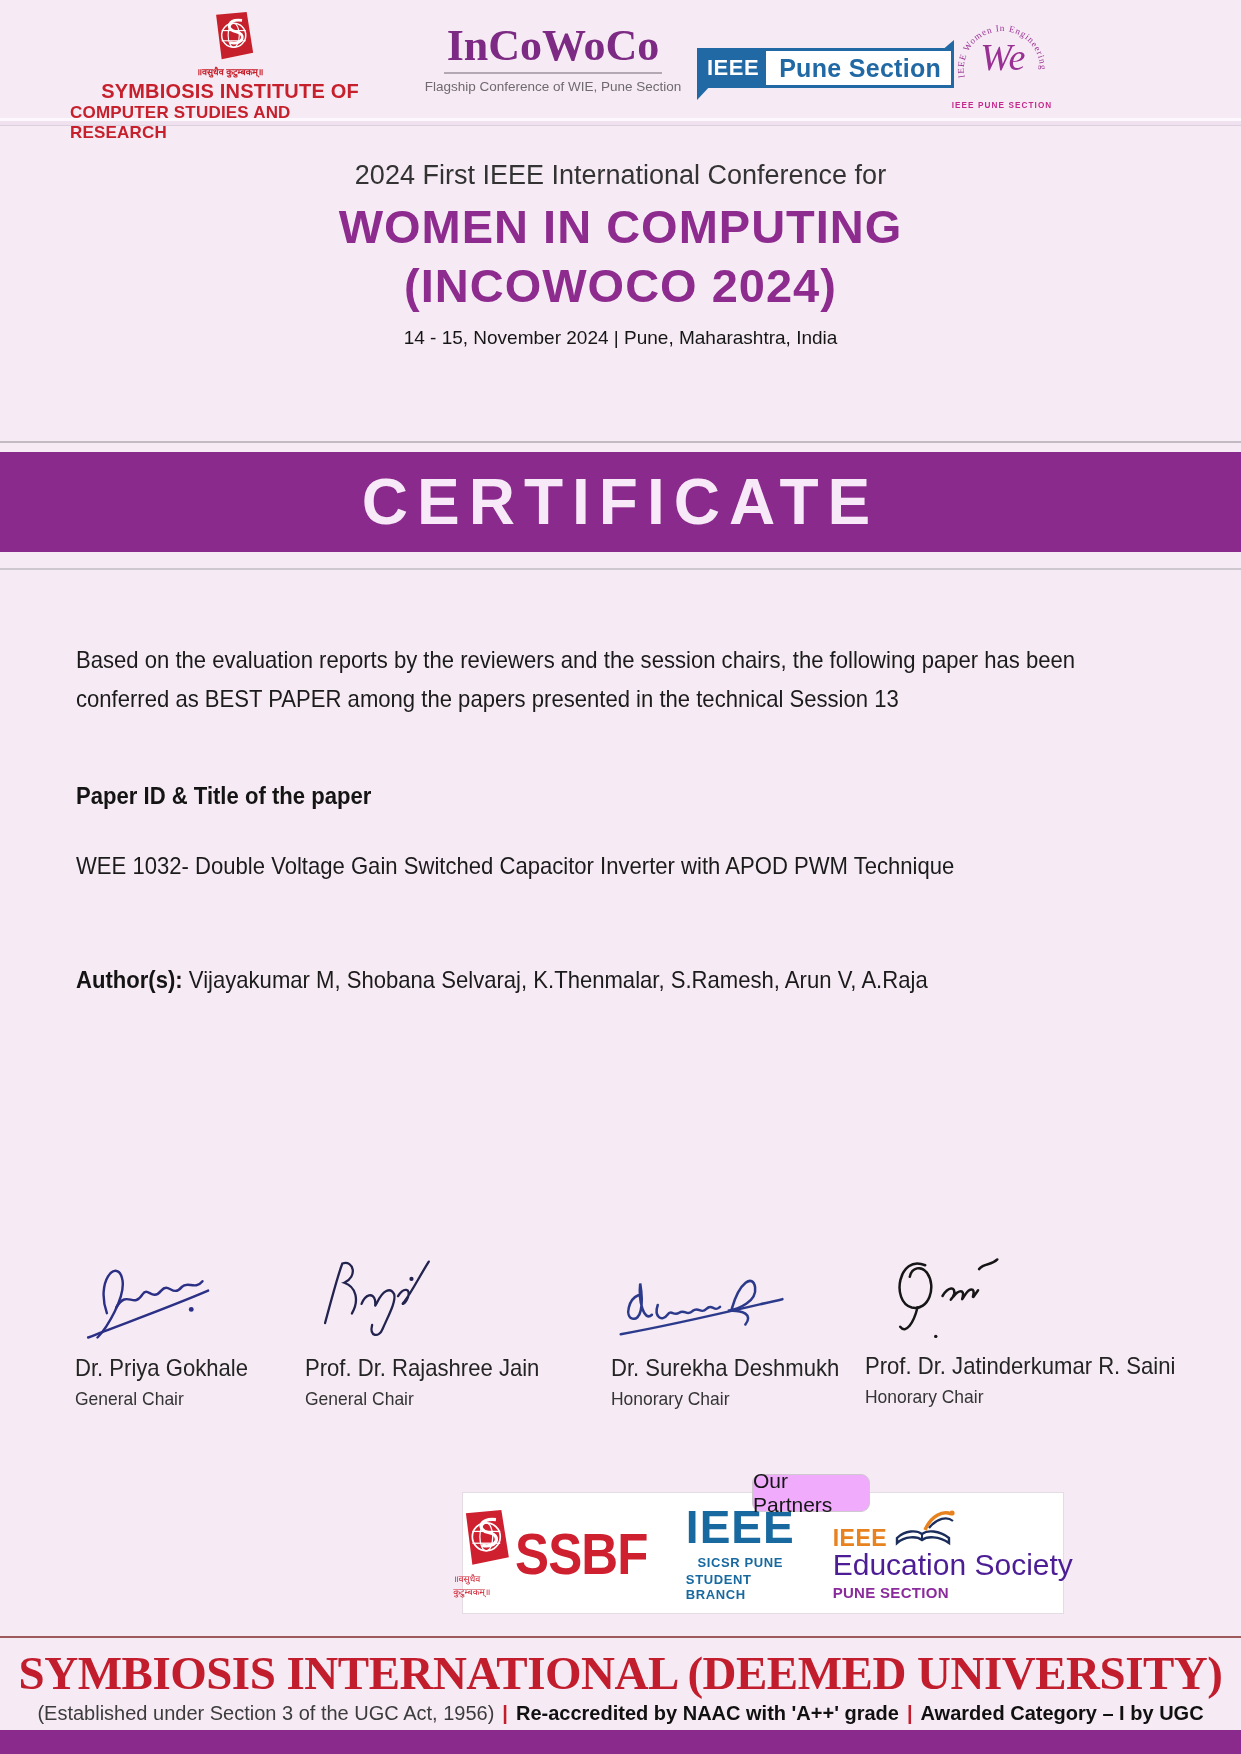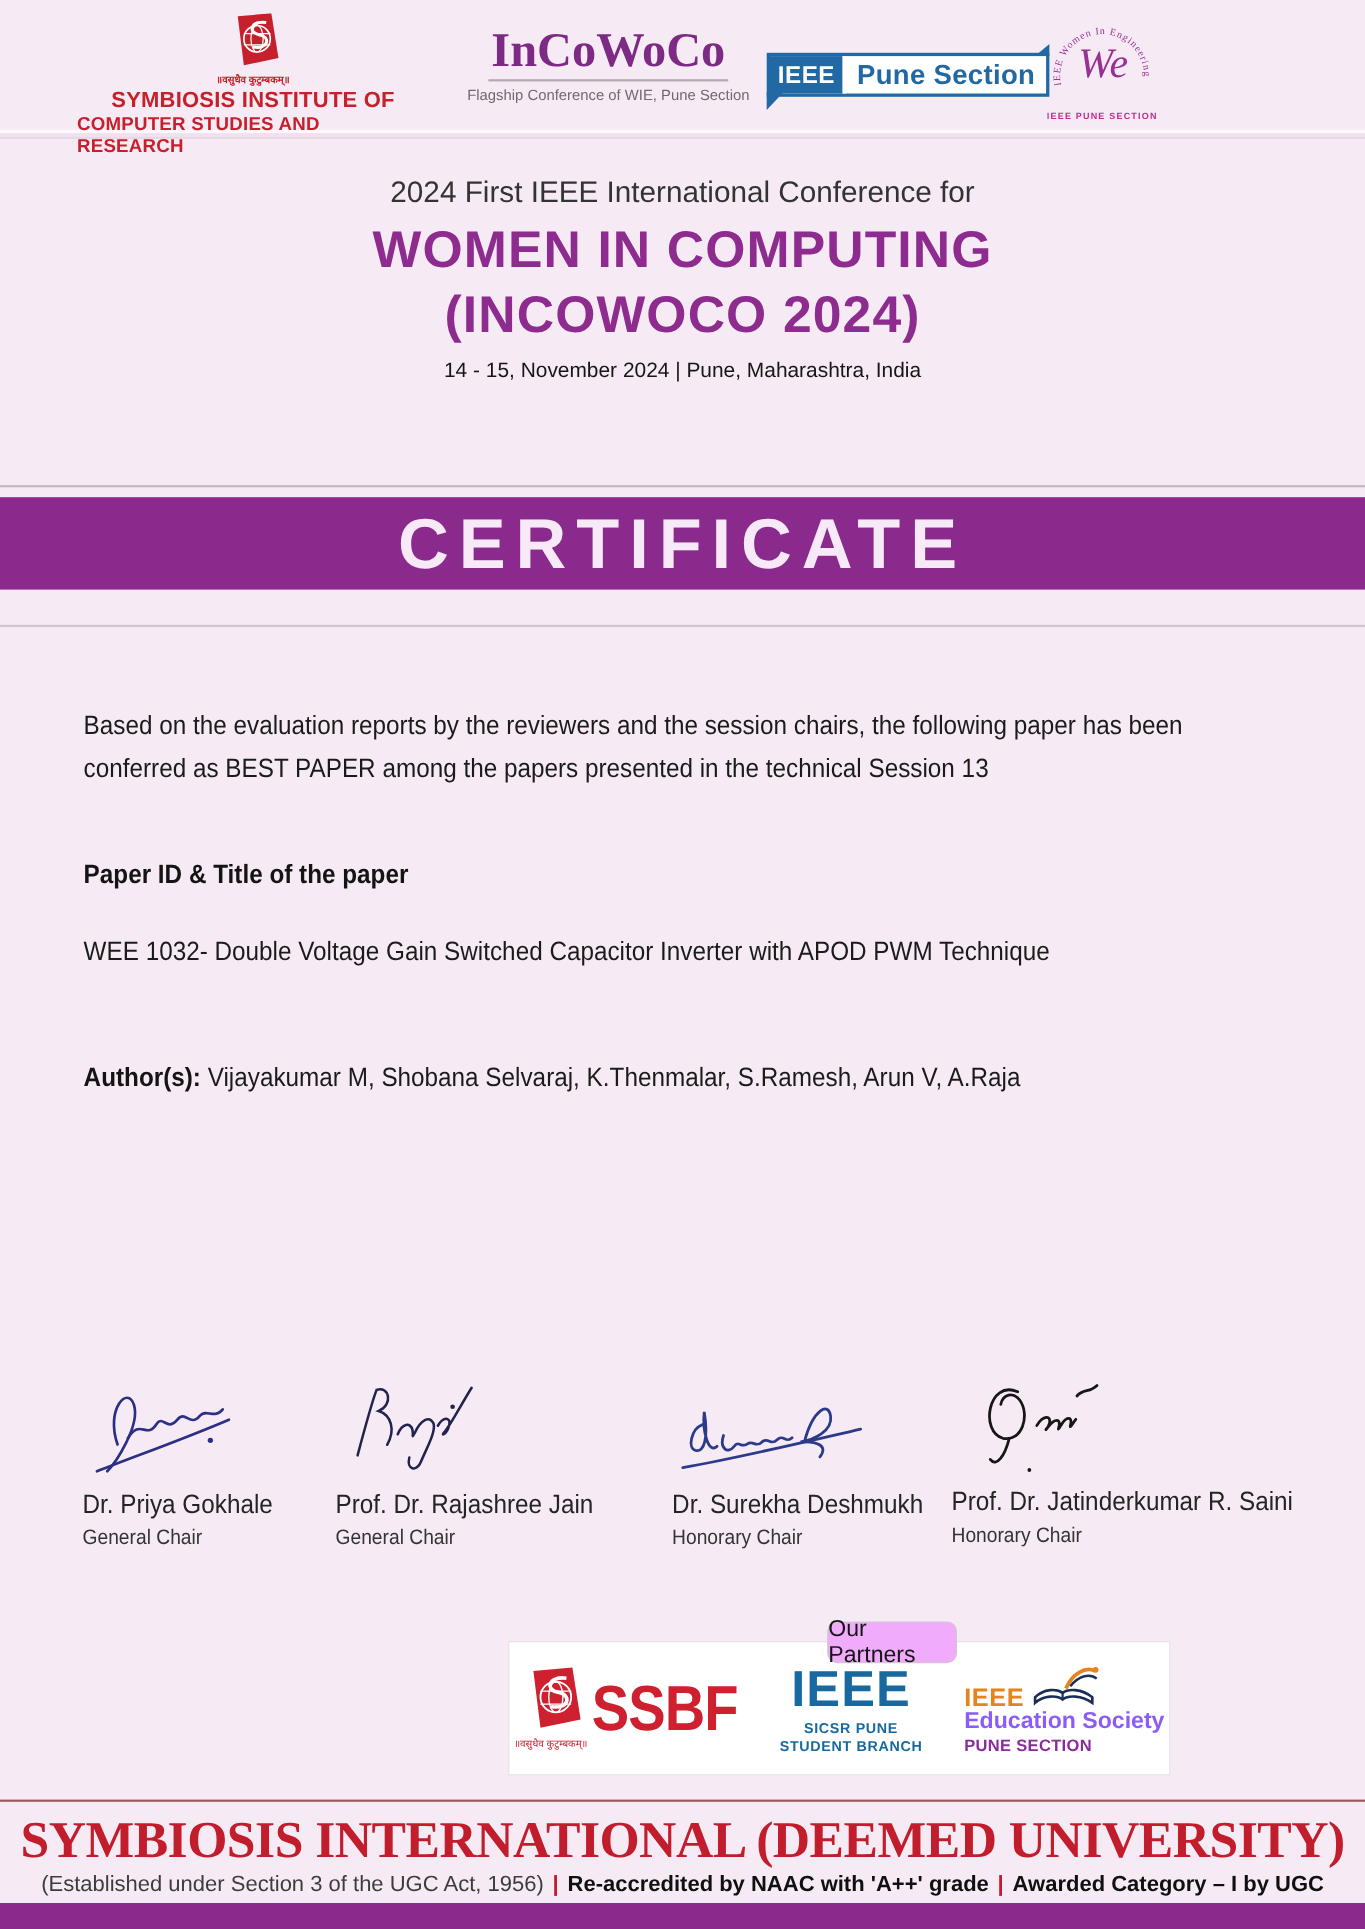--- a/index.html
+++ b/index.html
@@ -30,21 +30,21 @@
               border-bottom:11px solid #2069a4;border-left:13px solid transparent;}
   .wie{left:952px;top:8px;width:100px;}
   
   .conf{position:absolute;left:0;top:160px;width:100%;text-align:center;}
   .conf-l1{font-size:27px;color:#333;}
   .conf-l2{font-size:47px;font-weight:bold;color:#8d2b8f;letter-spacing:1px;margin-top:8px;}
   .conf-l3{font-size:47px;font-weight:bold;color:#8d2b8f;letter-spacing:1px;margin-top:4px;}
   .conf-l4{font-size:19px;color:#161616;margin-top:14px;}
   
   .rule1{position:absolute;left:0;top:441px;width:100%;height:2px;background:#c2bac2;}
-  .cert-band{position:absolute;left:0;top:452px;width:100%;height:84px;background:#8b2a8d;
+  .cert-band{position:absolute;left:0;top:452px;width:100%;height:100px;background:#8b2a8d;
              display:flex;align-items:center;justify-content:center;text-align:right;}
   .cert-title{color:#f8e9f8;font-size:64px;font-weight:bold;letter-spacing:9px;}
   .rule2{position:absolute;left:0;top:568px;width:100%;height:2px;background:#cfc7cf;}
   
   .narrow{transform:scaleX(.92);transform-origin:0 0;}
   .body-par{position:absolute;left:76px;top:640px;width:1170px;font-size:24px;line-height:39px;color:#1b1b1b;}
   .paper-head{position:absolute;left:76px;top:782px;font-size:24px;font-weight:bold;color:#141414;white-space:nowrap;}
   .paper-title{position:absolute;left:76px;top:852px;font-size:24px;color:#1b1b1b;white-space:nowrap;}
   .authors{position:absolute;left:76px;top:966px;font-size:24px;color:#1b1b1b;white-space:nowrap;}
   .authors b{font-weight:bold;color:#141414;}
@@ -63,21 +63,21 @@
   .ssbf-col{display:flex;flex-direction:column;align-items:center;}
   .ssbf-motto{font-size:9px;color:#cf2030;margin-top:1px;}
   .ssbf-text{font-size:58px;font-weight:bold;color:#cf2030;letter-spacing:-1px;transform:scaleX(.88);transform-origin:0 50%;}
   .sicsr-sb{display:flex;flex-direction:column;align-items:center;margin-left:-18px;}
   .sicsr-sb-ieee{font-size:46px;font-weight:bold;color:#17699f;letter-spacing:1px;line-height:1;}
   .sicsr-sb-l1{font-size:13px;font-weight:bold;color:#17699f;margin-top:5px;letter-spacing:.6px;}
   .sicsr-sb-l2{font-size:13px;font-weight:bold;color:#17699f;margin-top:2px;letter-spacing:.6px;}
   .edusoc{display:flex;flex-direction:column;}
   .edusoc-row{display:flex;align-items:flex-end;gap:4px;}
   .edusoc-ieee{font-size:23px;font-weight:bold;color:#e8821e;letter-spacing:.5px;}
-  .edusoc-name{font-size:21px;font-weight:bold;color:#8b5cf6;margin-top:-4px;white-space:nowrap;}
+  .edusoc-name{font-size:30px;font-weight:normal;color:#4c1d95;margin-top:-4px;white-space:nowrap;}
   .edusoc-section{font-size:15px;font-weight:bold;color:#8a2b9c;margin-top:2px;letter-spacing:.3px;}
   
   .foot-rule{position:absolute;left:0;top:1636px;width:100%;height:2px;background:#9e5a5a;}
   .foot-univ{position:absolute;left:0;top:1646px;width:100%;text-align:center;
              font-family:"Liberation Serif",serif;font-weight:bold;font-size:47px;color:#c21d2d;
              letter-spacing:-.5px;}
   .foot-sub{position:absolute;left:0;top:1702px;width:100%;display:flex;justify-content:center;
             align-items:center;gap:8px;font-size:20px;color:#3c3c3c;}
   .foot-sub .sep{color:#c21d2d;font-weight:bold;}
   .foot-sub .strong{color:#101010;font-weight:bold;}

